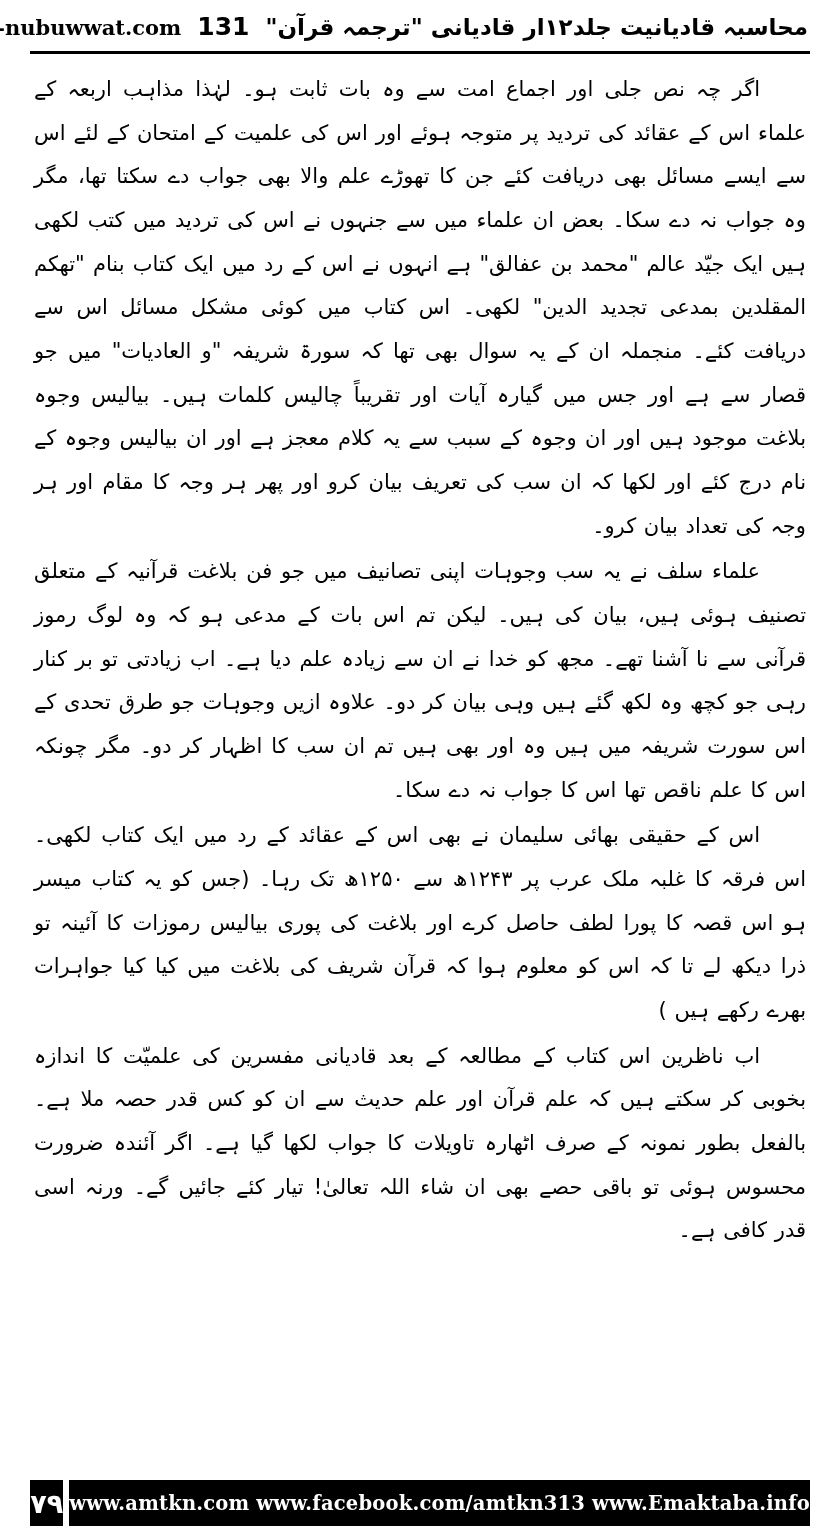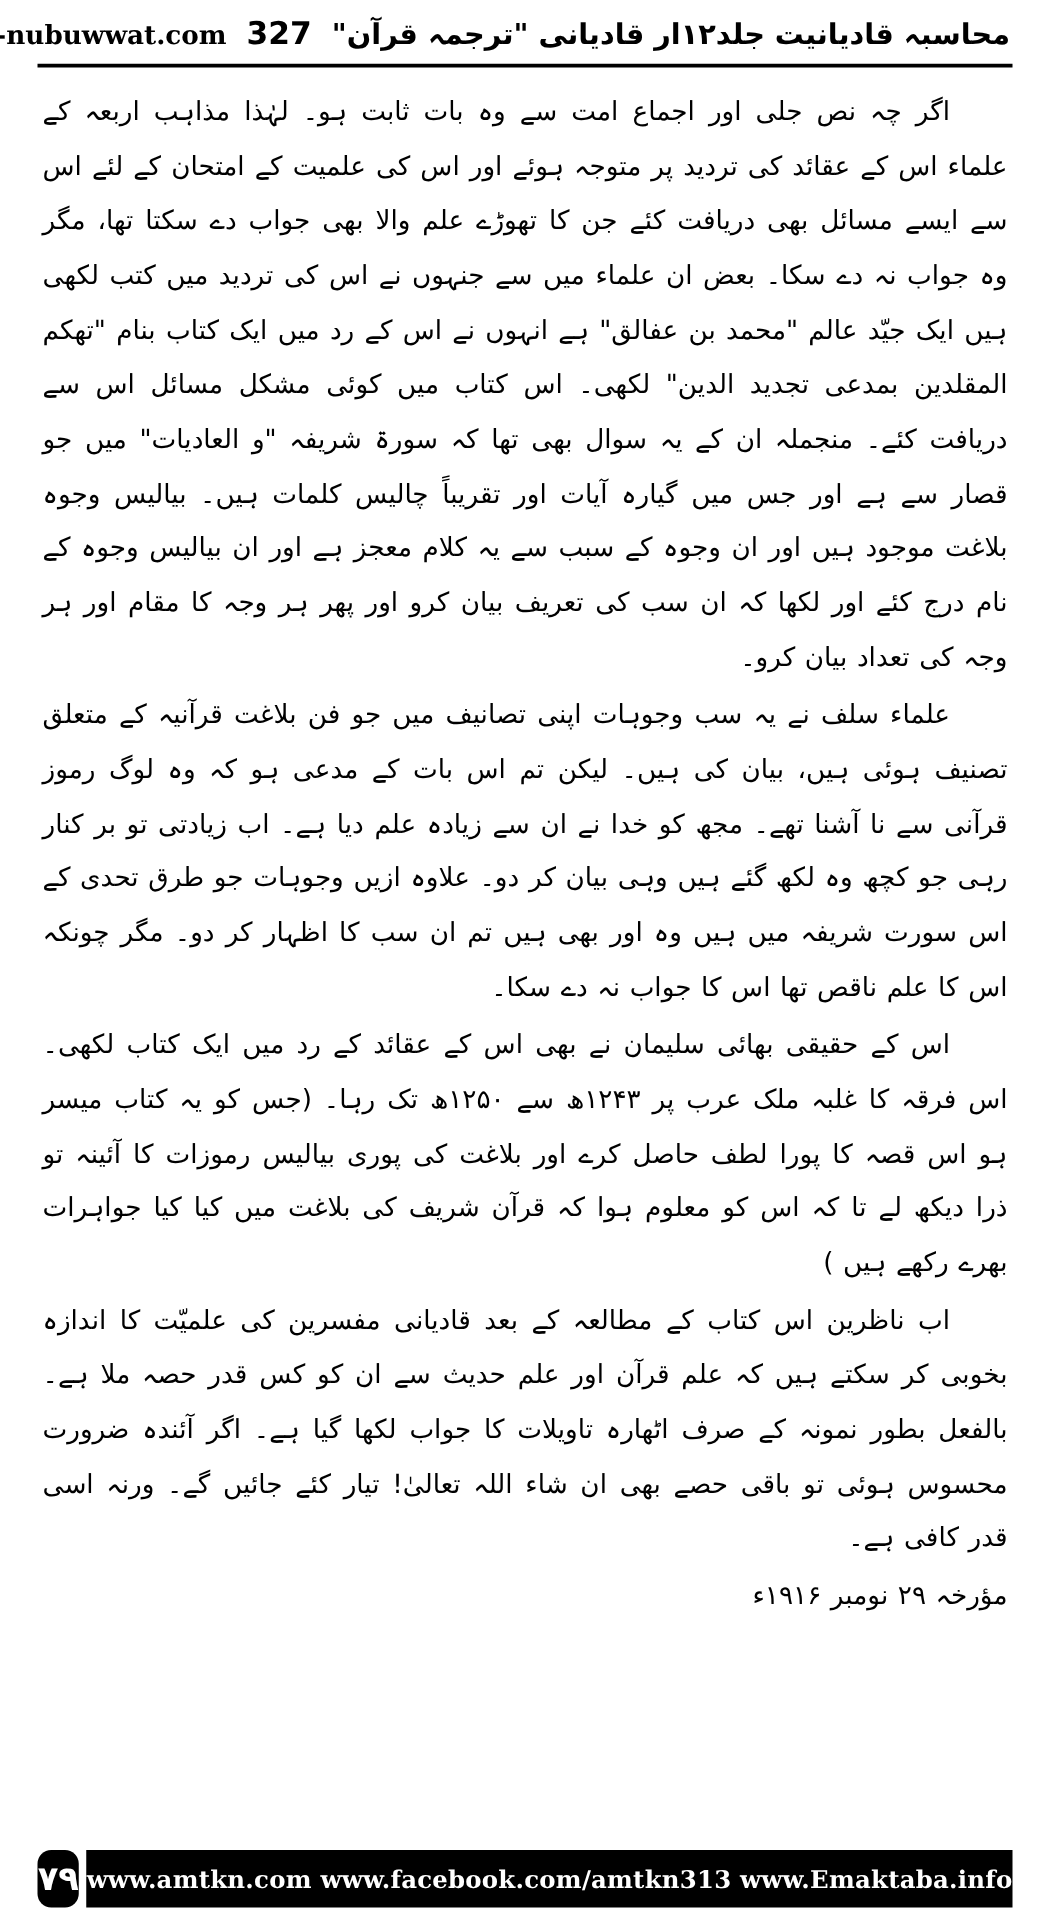--- a/index.html
+++ b/index.html
@@ -92,21 +92,20 @@
   .footer-page {
     background: #000;
     color: #fff;
     width: 64px;
     display: flex;
     align-items: center;
     justify-content: center;
     font-family: "DejaVu Sans", sans-serif;
     font-size: 27px;
     font-weight: bold;
-    border-radius: 11px;
   }
   .footer-links {
     flex: 1 1 auto;
     background: #000;
     color: #fff;
     display: flex;
     align-items: center;
     justify-content: center;
     font-family: "DejaVu Serif", serif;
     font-size: 19.5px;
@@ -116,31 +115,30 @@
   }
   .footer-links span { white-space: nowrap; }
 </style>
 </head>
 <body>
 
 <div class="page">
 
   <div class="header">
     <div class="header-title-right">محاسبہ قادیانیت جلد۱۲ار قادیانی "ترجمہ قرآن"</div>
-    <div class="header-page-num">327</div>
+    <div class="header-page-num">131</div>
     <div class="header-email">ameer@khatm-e-nubuwwat.com</div>
   </div>
   <hr class="header-rule">
 
   <div class="body-area">
     <p class="para">اگر چہ نص جلی اور اجماع امت سے وہ بات ثابت ہو۔ لہٰذا مذاہب اربعہ کے علماء اس کے عقائد کی تردید پر متوجہ ہوئے اور اس کی علمیت کے امتحان کے لئے اس سے ایسے مسائل بھی دریافت کئے جن کا تھوڑے علم والا بھی جواب دے سکتا تھا، مگر وہ جواب نہ دے سکا۔ بعض ان علماء میں سے جنہوں نے اس کی تردید میں کتب لکھی ہیں ایک جیّد عالم "محمد بن عفالق" ہے انہوں نے اس کے رد میں ایک کتاب بنام "تھکم المقلدین بمدعی تجدید الدین" لکھی۔ اس کتاب میں کوئی مشکل مسائل اس سے دریافت کئے۔ منجملہ ان کے یہ سوال بھی تھا کہ سورۃ شریفہ "و العادیات" میں جو قصار سے ہے اور جس میں گیارہ آیات اور تقریباً چالیس کلمات ہیں۔ بیالیس وجوہ بلاغت موجود ہیں اور ان وجوہ کے سبب سے یہ کلام معجز ہے اور ان بیالیس وجوہ کے نام درج کئے اور لکھا کہ ان سب کی تعریف بیان کرو اور پھر ہر وجہ کا مقام اور ہر وجہ کی تعداد بیان کرو۔</p>
     <p class="para">علماء سلف نے یہ سب وجوہات اپنی تصانیف میں جو فن بلاغت قرآنیہ کے متعلق تصنیف ہوئی ہیں، بیان کی ہیں۔ لیکن تم اس بات کے مدعی ہو کہ وہ لوگ رموز قرآنی سے نا آشنا تھے۔ مجھ کو خدا نے ان سے زیادہ علم دیا ہے۔ اب زیادتی تو بر کنار رہی جو کچھ وہ لکھ گئے ہیں وہی بیان کر دو۔ علاوہ ازیں وجوہات جو طرق تحدی کے اس سورت شریفہ میں ہیں وہ اور بھی ہیں تم ان سب کا اظہار کر دو۔ مگر چونکہ اس کا علم ناقص تھا اس کا جواب نہ دے سکا۔</p>
     <p class="para">اس کے حقیقی بھائی سلیمان نے بھی اس کے عقائد کے رد میں ایک کتاب لکھی۔ اس فرقہ کا غلبہ ملک عرب پر ۱۲۴۳ھ سے ۱۲۵۰ھ تک رہا۔ (جس کو یہ کتاب میسر ہو اس قصہ کا پورا لطف حاصل کرے اور بلاغت کی پوری بیالیس رموزات کا آئینہ تو ذرا دیکھ لے تا کہ اس کو معلوم ہوا کہ قرآن شریف کی بلاغت میں کیا کیا جواہرات بھرے رکھے ہیں )</p>
     <p class="para">اب ناظرین اس کتاب کے مطالعہ کے بعد قادیانی مفسرین کی علمیّت کا اندازہ بخوبی کر سکتے ہیں کہ علم قرآن اور علم حدیث سے ان کو کس قدر حصہ ملا ہے۔ بالفعل بطور نمونہ کے صرف اٹھارہ تاویلات کا جواب لکھا گیا ہے۔ اگر آئندہ ضرورت محسوس ہوئی تو باقی حصے بھی ان شاء اللہ تعالیٰ! تیار کئے جائیں گے۔ ورنہ اسی قدر کافی ہے۔</p>
-    <p class="para no-indent">مؤرخہ ۲۹ نومبر ۱۹۱۶ء</p>
   </div>
 
   <div class="footer">
     <div class="footer-page">۷۹</div>
     <div class="footer-links">
       <span>www.amtkn.com  www.facebook.com/amtkn313  www.Emaktaba.info</span>
     </div>
   </div>
 
 </div>

